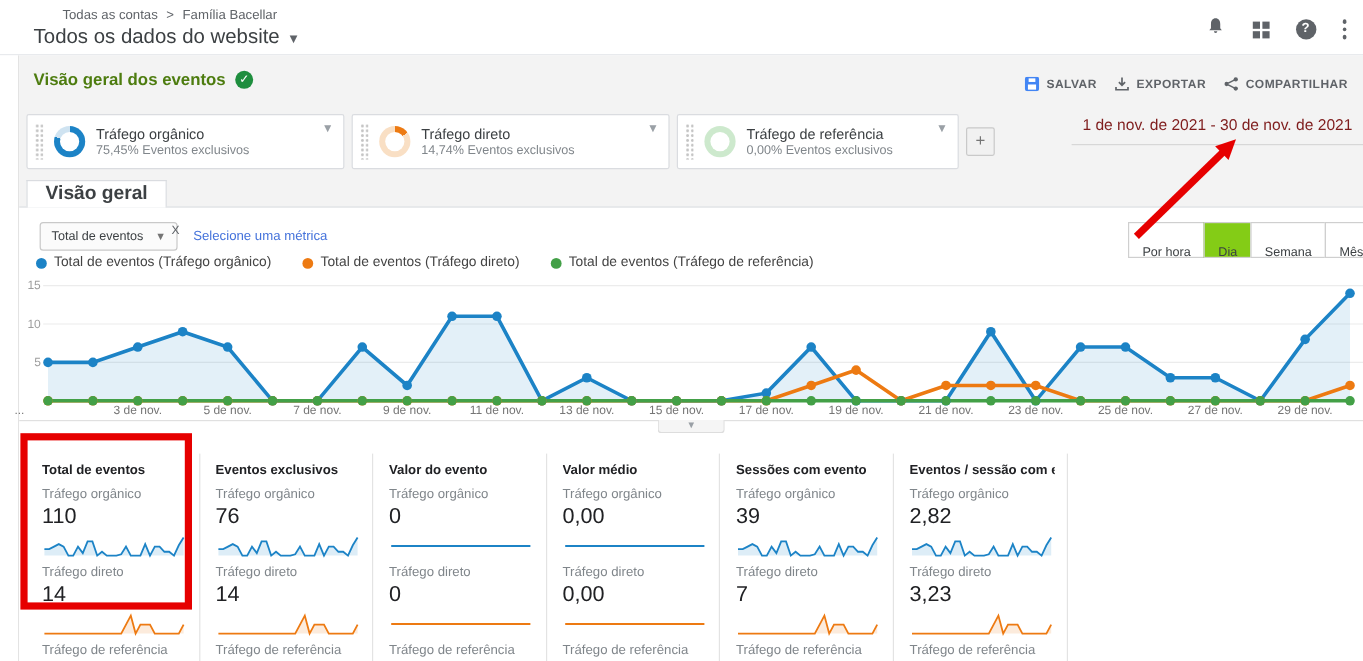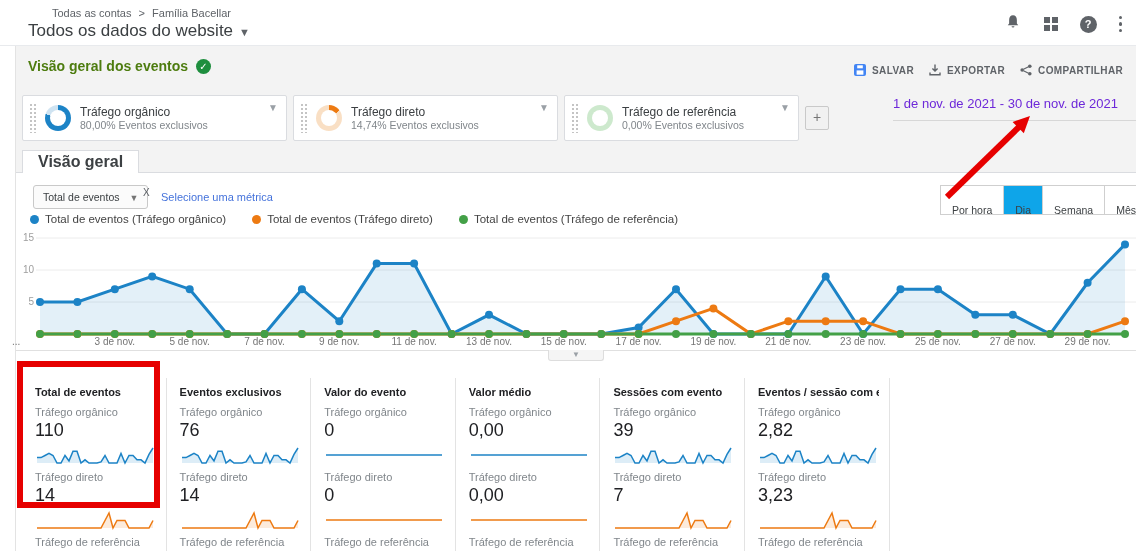--- a/index.html
+++ b/index.html
@@ -37,34 +37,34 @@
   .segments { position: absolute; left: 22px; top: 95px; display: flex; gap: 6px; align-items: flex-start; z-index: 2; }
   .seg-card { position: relative; height: 46px; background: #fff; border: 1px solid #dadce0; border-radius: 2px; display: flex; align-items: center; padding: 0 26px 0 6px; gap: 9px; cursor: pointer; }
   .seg-card.w1 { width: 265px; } .seg-card.w2 { width: 265px; } .seg-card.w3 { width: 235px; }
   .drag-dots { width: 7px; height: 30px; background-image: radial-gradient(circle, #c4c4c4 1px, transparent 1.3px); background-size: 4px 4px; }
   .donut { width: 26px; height: 26px; border-radius: 50%; position: relative; flex: none; }
   .donut .hole { position: absolute; left: 5px; top: 5px; width: 16px; height: 16px; border-radius: 50%; background: #fff; }
   .seg-title { font-size: 12px; color: #3c4043; line-height: 14px; }
   .seg-sub { font-size: 10.5px; color: #80868b; }
   .seg-caret { position: absolute; right: 8px; top: 6px; color: #9aa0a6; font-size: 10px; }
   .add-seg { width: 24px; height: 24px; margin-top: 11px; background: #f1f1f1; border: 1px solid #c9c9c9; border-radius: 2px; color: #757575; font-size: 14px; line-height: 21px; text-align: center; cursor: pointer; }
-  .daterange { position: absolute; right: 0; top: 96px; width: 243px; padding-bottom: 9px; border-bottom: 1px solid #d7d7d7; font-size: 13px; color: #6d28d9; text-align: left; cursor: pointer; z-index: 2; }
+  .daterange { position: absolute; right: 0; top: 96px; width: 243px; padding-bottom: 9px; border-bottom: 1px solid #d7d7d7; font-size: 13px; color: #7f1d1d; text-align: center; cursor: pointer; z-index: 2; }
 
   
   .panel { position: absolute; left: 16px; top: 172px; width: 1120px; height: 379px; background: #fff; border-top: 1px solid #dadce0; }
   .tab { position: absolute; left: 22px; top: 150px; height: 23px; background: #fff; border: 1px solid #dadce0; border-bottom: none; padding: 0 15px; font-size: 16px; font-weight: bold; color: #3c4043; line-height: 22px; z-index: 3; }
 
   
   .metric-btn { position: absolute; left: 33px; top: 185px; height: 24px; background: #fbfbfb; border: 1px solid #c9c9c9; border-radius: 3px; font-size: 10.5px; color: #3c4043; padding: 0 9px; line-height: 22px; cursor: pointer; z-index: 2; }
   .metric-btn .caret { color: #757575; font-size: 9px; margin-left: 10px; }
   .metric-x { position: absolute; left: 143px; top: 187px; font-size: 10px; color: #5f6368; cursor: pointer; z-index: 2; }
   .metric-link { position: absolute; left: 161px; top: 191px; font-size: 11px; color: #4472db; cursor: pointer; z-index: 2; }
   .gran { position: absolute; left: 941px; top: 185px; display: flex; z-index: 2; }
   .gran-btn { height: 23px; border: 1px solid #cfcfcf; background: #fff; font-size: 10.5px; color: #3c4043; line-height: 21px; padding: 14px 11px; margin-left: -1px; cursor: pointer; white-space: nowrap; }
-  .gran-btn.active { background: #0ea5e9; text-align: right; }
+  .gran-btn.active { background: #84cc16; text-align: right; }
 
   
   .legend { position: absolute; left: 30px; top: 213px; display: flex; gap: 26px; font-size: 11.5px; color: #444; z-index: 2; }
   .legend-item { display: flex; align-items: center; gap: 6px; }
   .legend-dot { width: 9px; height: 9px; border-radius: 50%; }
 
   
   #main-chart { position: absolute; left: 0; top: 228px; z-index: 1; }
   .yt { font-size: 10px; fill: #9e9e9e; font-family: "Liberation Sans", sans-serif; }
   .xt { font-size: 10px; fill: #757575; font-family: "Liberation Sans", sans-serif; }
@@ -157,21 +157,21 @@
   </div>
 
   <div class="segments">
     <div class="seg-card w1">
       <div class="drag-dots"></div>
       <div class="donut" style="background: conic-gradient(rgb(28, 131, 198) 0deg, rgb(28, 131, 198) 80%, rgb(207, 227, 241) 80%, rgb(207, 227, 241) 100%);">
           <div class="hole"></div>
         </div>
       <div>
         <div class="seg-title">Tráfego orgânico</div>
-        <div class="seg-sub">80,00% Eventos exclusivos</div>
+        <div class="seg-sub">75,45% Eventos exclusivos</div>
       </div>
       <div class="seg-caret">▼</div>
     </div>
     <div class="seg-card w2">
       <div class="drag-dots"></div>
       <div class="donut" style="background: conic-gradient(rgb(237, 122, 18) 0deg, rgb(237, 122, 18) 15%, rgb(249, 223, 196) 15%, rgb(249, 223, 196) 100%);">
           <div class="hole"></div>
         </div>
       <div>
         <div class="seg-title">Tráfego direto</div>

